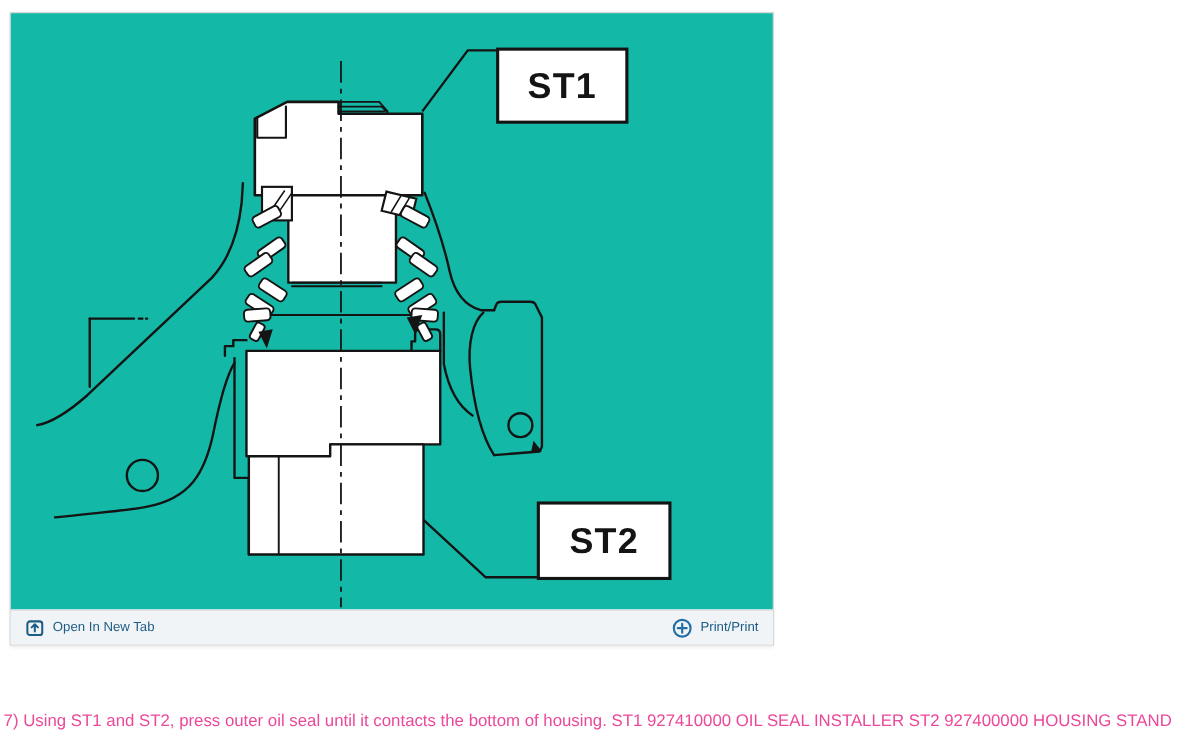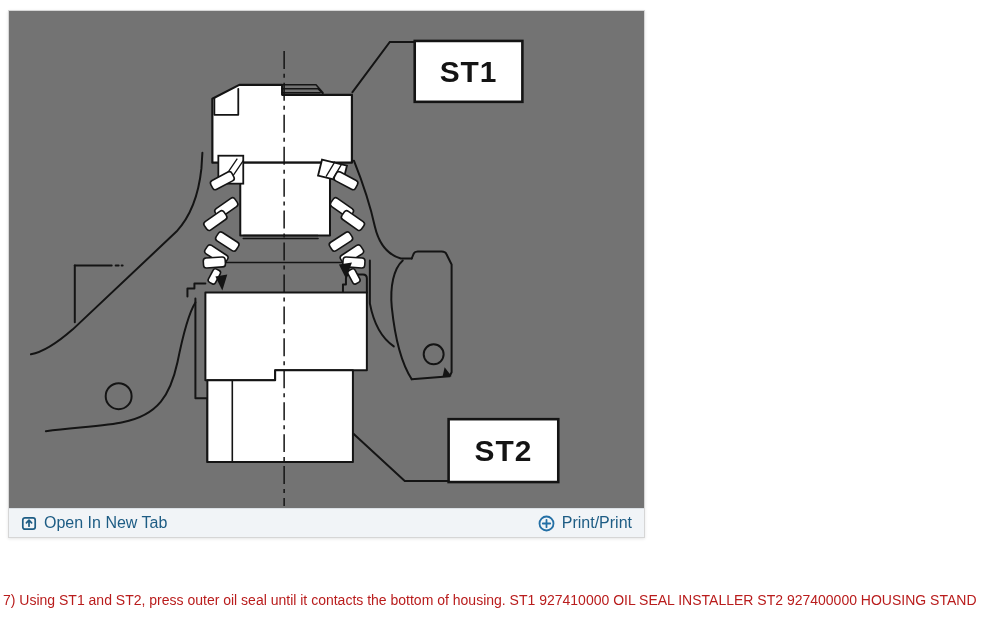--- a/index.html
+++ b/index.html
@@ -5,36 +5,36 @@
   html,body{margin:0;padding:0;}
   body{
     width:991px;height:630px;position:relative;background:#ffffff;
     font-family:"Liberation Sans", sans-serif;overflow:hidden;
   }
   .viewer-panel{
     position:absolute;left:8px;top:10px;width:637px;height:528px;
     background:#fff;border:1px solid #d6d6d6;box-sizing:border-box;
     box-shadow:0 1px 3px rgba(0,0,0,0.10);
   }
-  .diagram-area{position:absolute;left:0;top:0;right:0;bottom:29px;background:#737373;}
+  .diagram-area{position:absolute;left:0;top:0;right:0;bottom:29px;background:#14b8a6;}
   .diagram-area svg{display:block;width:100%;height:100%;}
   .viewer-toolbar{
     position:absolute;left:0;right:0;bottom:0;height:29px;
     background:#f1f4f7;border-top:1px solid #dbe0e5;
     display:flex;align-items:center;justify-content:space-between;
     padding:0 12px;box-sizing:border-box;
   }
   .tool-link{
     display:flex;align-items:center;gap:7px;
-    color:#1d5c84;font-size:16px;line-height:1;cursor:pointer;white-space:nowrap;
+    color:#1d5c84;font-size:11px;line-height:1;cursor:pointer;white-space:nowrap;
   }
   .tool-link .icn{display:flex;align-items:center;}
   .caption{
     position:absolute;left:3px;top:592px;width:985px;
-    font-size:14px;color:#b91c1c;white-space:nowrap;letter-spacing:0;
+    font-size:14px;color:#ec4899;white-space:nowrap;letter-spacing:0;
   }
   text.dlabel{
     font-family:"Liberation Sans", sans-serif;font-size:30px;font-weight:600;
     letter-spacing:1px;fill:#141414;
   }
 </style>
 </head>
 <body>
 
 <div class="viewer-panel">

